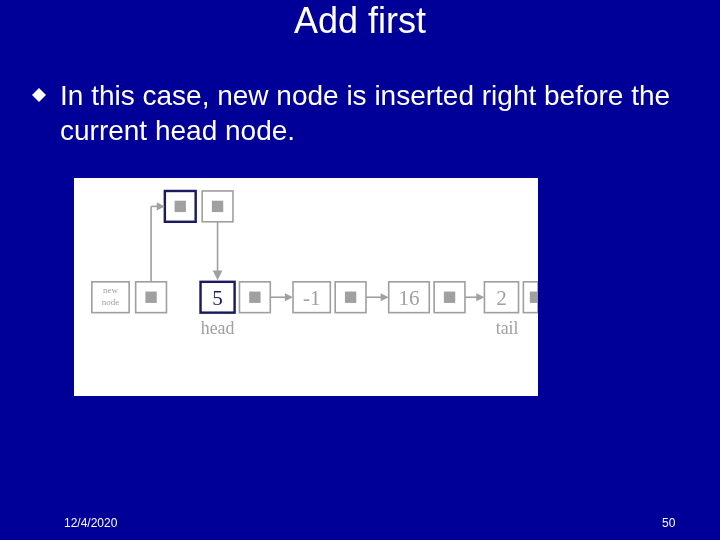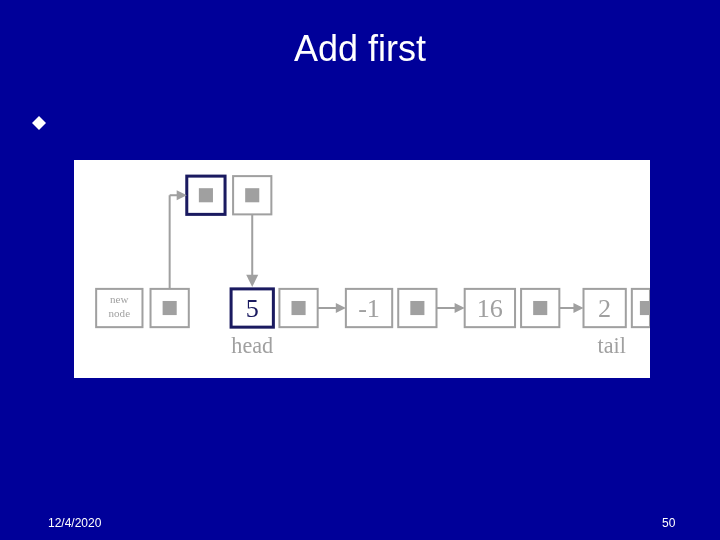--- a/index.html
+++ b/index.html
@@ -7,21 +7,20 @@
   body {
     background: #000099;
     font-family: Verdana, Geneva, sans-serif;
     color: #fff;
     position: relative;
   }
   .title {
     text-align: center;
     font-size: 36px;
     font-weight: 400;
-    padding-top: 28px;
     color: #ffffff;
   }
   .bullet-row {
     display: flex;
     align-items: flex-start;
     padding: 36px 48px 0 32px;
   }
   .bullet {
     width: 14px;
     height: 14px;
@@ -31,54 +30,55 @@
     position: relative;
   }
   .bullet svg { display: block; }
   .body-text {
     font-size: 28px;
     line-height: 1.25;
     color: #fff;
   }
   .diagram-wrap {
     margin: 30px 0 0 74px;
-    width: 576px;
+    width: 464px;
     height: 218px;
     background: #ffffff;
     position: relative;
   }
   .diagram-svg {
     position: absolute;
     inset: 0;
   }
   .footer {
     position: absolute;
     bottom: 10px;
     left: 0; right: 0;
     display: flex;
     justify-content: space-between;
     align-items: baseline;
-    padding: 0 26px 0 48px;
+    padding: 0 26px 0 64px;
     font-size: 12px;
     color: #fff;
   }
   .footer .center { flex: 1; text-align: center; }
   .footer .right { min-width: 32px; }
 </style>
 </head>
 <body>
 
 <h1 class="title">Add first</h1>
 
 <div class="bullet-row">
   <span class="bullet">
     <svg width="14" height="14" viewBox="0 0 14 14">
       <polygon points="7,0 14,7 7,14 0,7" fill="#ffffff"></polygon>
     </svg>
   </span>
+  <div class="body-text">In this case, new node is inserted right before the current head node.</div>
 </div>
 
 <div class="diagram-wrap">
   <svg class="diagram-svg" viewBox="0 0 572 218">
 
     <defs></defs>
 
     <rect x="112" y="16" width="38" height="38" fill="none" stroke="#1a1a60" stroke-width="3"></rect>
     <rect x="124" y="28" width="14" height="14" fill="#a0a0a0"></rect>
 

